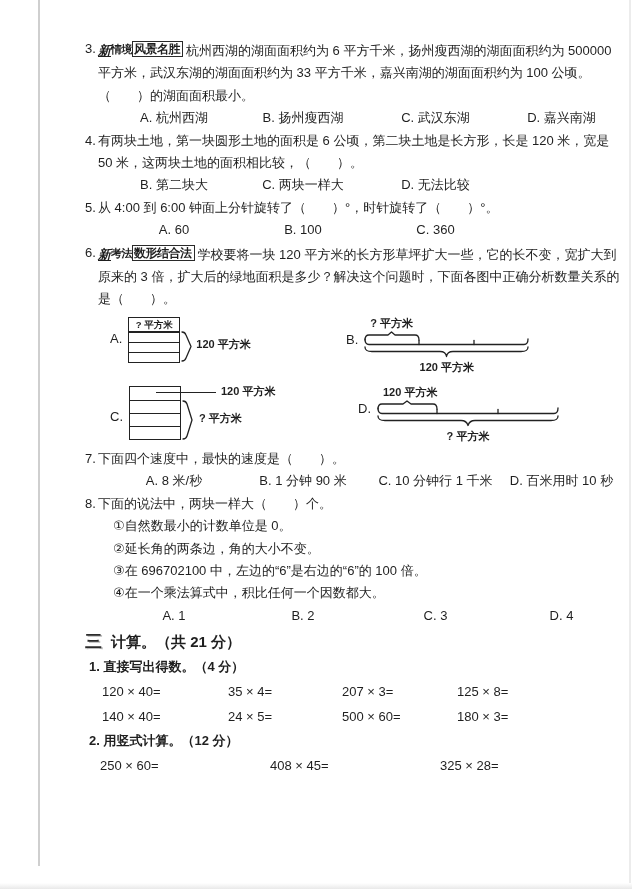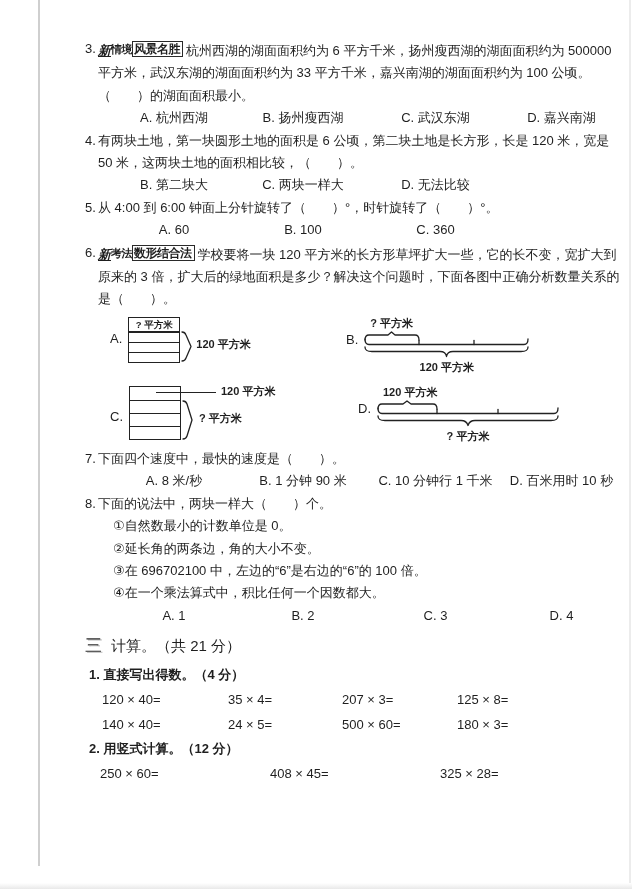--- a/index.html
+++ b/index.html
@@ -39,21 +39,21 @@
   .pointer-line { position:absolute; border-top:1.2px solid #222; }
   .ln { fill:none; stroke:#222; stroke-width:1.3; stroke-linecap:round; stroke-linejoin:round; }
   .lwrap { display:inline-block; }
   .ltop { font-weight:bold; font-size:11px; margin:0 0 1px 6px; white-space:nowrap; }
   .lbot { font-weight:bold; font-size:11px; text-align:center; white-space:nowrap; }
   .w165 { width:165px; } .w182 { width:182px; }
 
   .q8items { padding-left:15px; }
   .q8items div { white-space:nowrap; }
 
-  .sec-head { margin-top:2px; font-weight:normal; font-size:15px; line-height:34px; }
+  .sec-head { margin-top:2px; font-weight:bold; font-size:15px; line-height:26px; }
   .sec-num { font-size:17px; color:#2c2c2c; text-shadow:1.4px 1.4px 0 #bdbdbd; margin-right:9px; }
   .sub-title { font-weight:bold; padding-left:4px; line-height:24px; }
   .calc-row1 { display:grid; grid-template-columns:126px 114px 115px auto; padding-left:17px; line-height:25px; }
   .calc-row2 { display:grid; grid-template-columns:170px 170px auto; padding-left:15px; line-height:25px; }
   .calc-row1 span, .calc-row2 span { white-space:nowrap; }
 </style>
 </head>
 <body>
 
 <div class="scan-edge-left"></div>

